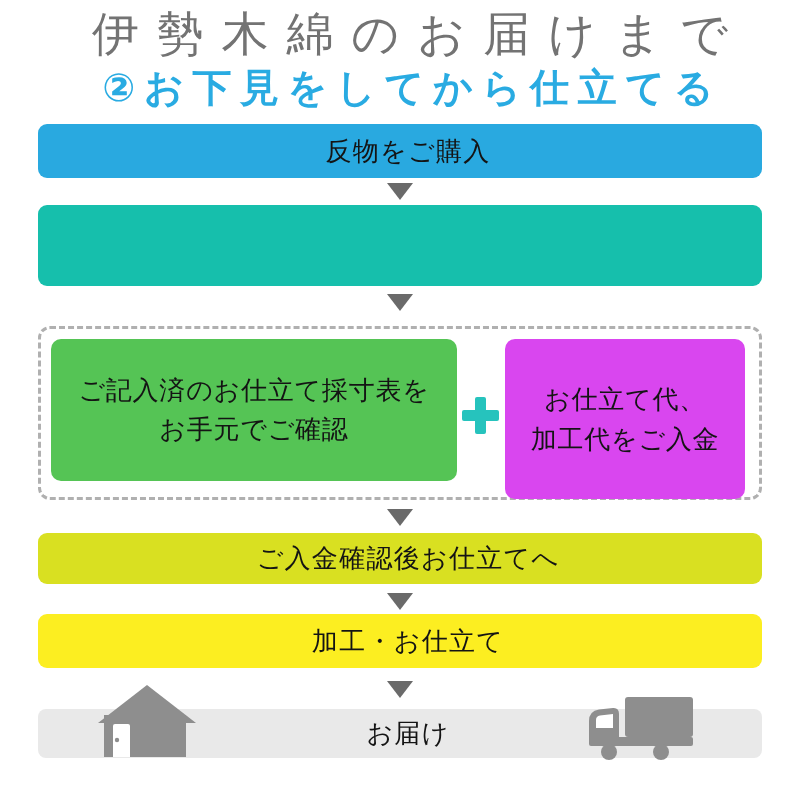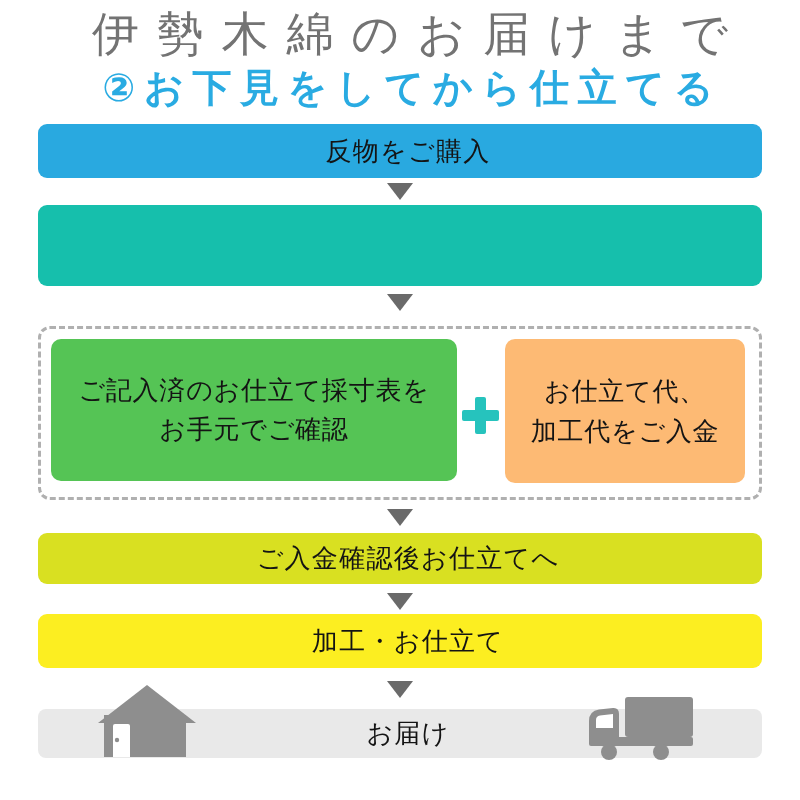--- a/index.html
+++ b/index.html
@@ -47,21 +47,21 @@
   .dashed-group{
     position:absolute; left:38px; top:326px; width:724px; height:174px;
     border:3px dashed #B0B0B0; border-radius:12px; background:#ffffff;
   }
   .inner-box{
     position:absolute; border-radius:10px;
     display:flex; flex-direction:column; align-items:center; justify-content:center;
     font-size:26px; color:#141414; font-weight:500; letter-spacing:0.03em;
   }
   .box-return{ left:10px; top:10px; width:406px; height:142px; background:#55C455; line-height:39px; }
-  .box-payment{ left:464px; top:10px; width:240px; height:144px; background:#fdba74; line-height:40px; }
+  .box-payment{ left:464px; top:10px; width:240px; height:160px; background:#d946ef; line-height:40px; }
   .plus{ position:absolute; left:421px; top:68px; width:37px; height:37px; }
   .plus .ph, .plus .pv{ position:absolute; background:#26C3BD; border-radius:2px; display:block; }
   .plus .ph{ left:0; top:13px; width:37px; height:11px; }
   .plus .pv{ left:13px; top:0; width:11px; height:37px; }
   .icon-house{ position:absolute; left:98px; top:685px; width:98px; height:72px; }
   .icon-truck{ position:absolute; left:589px; top:695px; width:106px; height:66px; }
 </style>
 </head>
 <body>
 

